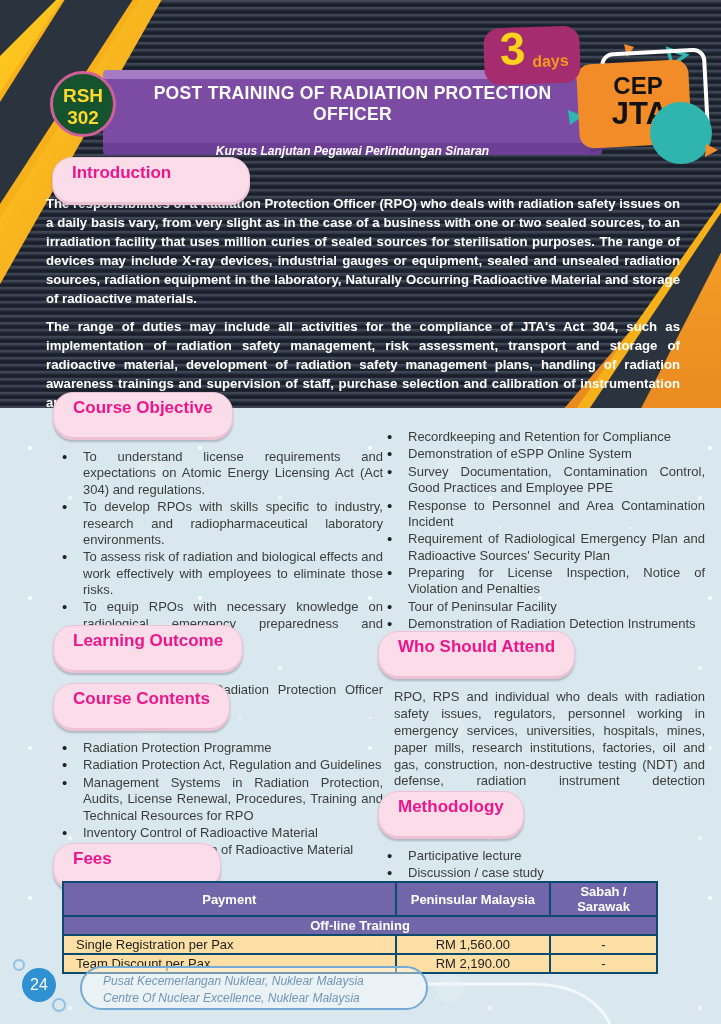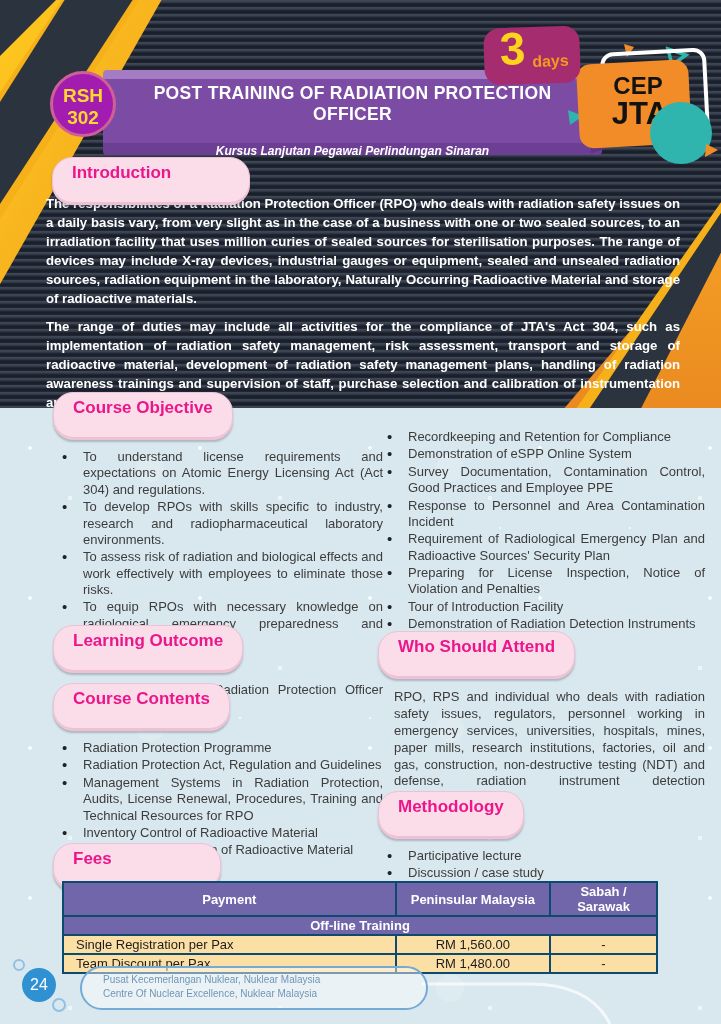--- a/index.html
+++ b/index.html
@@ -40,21 +40,21 @@
     border-radius:4px;text-align:center;color:#fff;
   }
   .banner::after{
     content:"";position:absolute;right:-17px;top:2px;height:96%;width:28px;background:#5d3583;
     clip-path:polygon(0 0,100% 12%,55% 50%,100% 88%,0 100%);
   }
   .banner .title{font-size:17.5px;font-weight:bold;letter-spacing:.3px;line-height:1.18;padding:13px 30px 0 30px;}
   .banner .subtitle{font-size:12px;font-weight:bold;font-style:italic;margin-top:20px;}
   .rsh-badge{
     position:absolute;left:50px;top:71px;width:66px;height:66px;border-radius:50%;z-index:4;
-    background:#a21caf;border:3px solid #cf5f97;color:#ffd92e;font-weight:bold;font-size:19px;
+    background:#14532d;border:3px solid #cf5f97;color:#ffd92e;font-weight:bold;font-size:19px;
     text-align:center;line-height:1.15;box-sizing:border-box;padding-top:11px;
   }
   .days-badge{
     position:absolute;left:484px;top:27px;width:96px;height:57px;z-index:4;
     background:#a52c6e;border-radius:16px;transform:rotate(-2deg);
   }
   .days-badge .num{position:absolute;left:16px;top:-6px;color:#ffd21c;font-size:46px;font-weight:bold;}
   .days-badge .unit{position:absolute;left:48px;top:26px;color:#f49a1e;font-size:16px;font-weight:bold;}
   .cep-logo{position:absolute;left:568px;top:44px;width:150px;height:124px;z-index:3;}
 
@@ -108,21 +108,21 @@
   .page-badge{
     position:absolute;left:22px;top:968px;width:34px;height:34px;border-radius:50%;z-index:3;
     background:#2f90d2;color:#fff;font-weight:normal;font-size:16px;text-align:center;line-height:34px;
   }
   .bubble{position:absolute;border:2px solid #8fc0e5;border-radius:50%;z-index:3;background:transparent;}
   .b1{left:13px;top:959px;width:8px;height:8px;}
   .b2{left:52px;top:998px;width:10px;height:10px;}
   .org-pill{
     position:absolute;left:80px;top:966px;width:348px;height:44px;z-index:2;box-sizing:border-box;
     border:2px solid #74abd6;border-radius:22px;background:rgba(255,255,255,.45);
-    padding:5px 0 0 21px;color:#7196b5;font-size:10px;line-height:1.4;
+    padding:5px 0 0 21px;font-style:italic;color:#7196b5;font-size:12px;line-height:1.4;
   }
   .footer-curve{position:absolute;left:420px;top:976px;z-index:1;}
 </style>
 </head>
 <body>
 
 <div class="page">
 
   <div class="top">
     <div class="deco yellow-tl"></div>
@@ -195,21 +195,21 @@
   </div>
 
   <div class="block" id="contents-right">
     <ul>
       <li>Recordkeeping and Retention for Compliance</li>
       <li>Demonstration of eSPP Online System</li>
       <li>Survey Documentation, Contamination Control, Good Practices and Employee PPE</li>
       <li>Response to Personnel and Area Contamination Incident</li>
       <li>Requirement of Radiological Emergency Plan and Radioactive Sources' Security Plan</li>
       <li>Preparing for License Inspection, Notice of Violation and Penalties</li>
-      <li>Tour of Introduction Facility</li>
+      <li>Tour of Peninsular Facility</li>
       <li>Demonstration of Radiation Detection Instruments</li>
     </ul>
   </div>
 
   <div class="block" id="who-attend">
     <span class="pill">Who Should Attend</span>
     <p class="para">RPO, RPS and individual who deals with radiation safety issues, regulators, personnel working in emergency services, universities, hospitals, mines, paper mills, research institutions, factories, oil and gas, construction, non-destructive testing (NDT) and defense, radiation instrument detection manufacturers.</p>
   </div>
 
   <div class="block" id="methodology">
@@ -242,21 +242,21 @@
       </tr>
     </thead>
     <tbody>
       <tr>
         <td>Single Registration per Pax</td>
         <td class="c">RM 1,560.00</td>
         <td class="c">-</td>
       </tr>
       <tr>
         <td>Team Discount per Pax</td>
-        <td class="c">RM 1,480.00</td>
+        <td class="c">RM 2,190.00</td>
         <td class="c">-</td>
       </tr>
     </tbody>
   </table>
 
   <div class="page-badge">24</div>
   <div class="bubble b1"></div>
   <div class="bubble b2"></div>
   <div class="org-pill">
     <div>Pusat Kecemerlangan Nuklear, Nuklear Malaysia</div>

